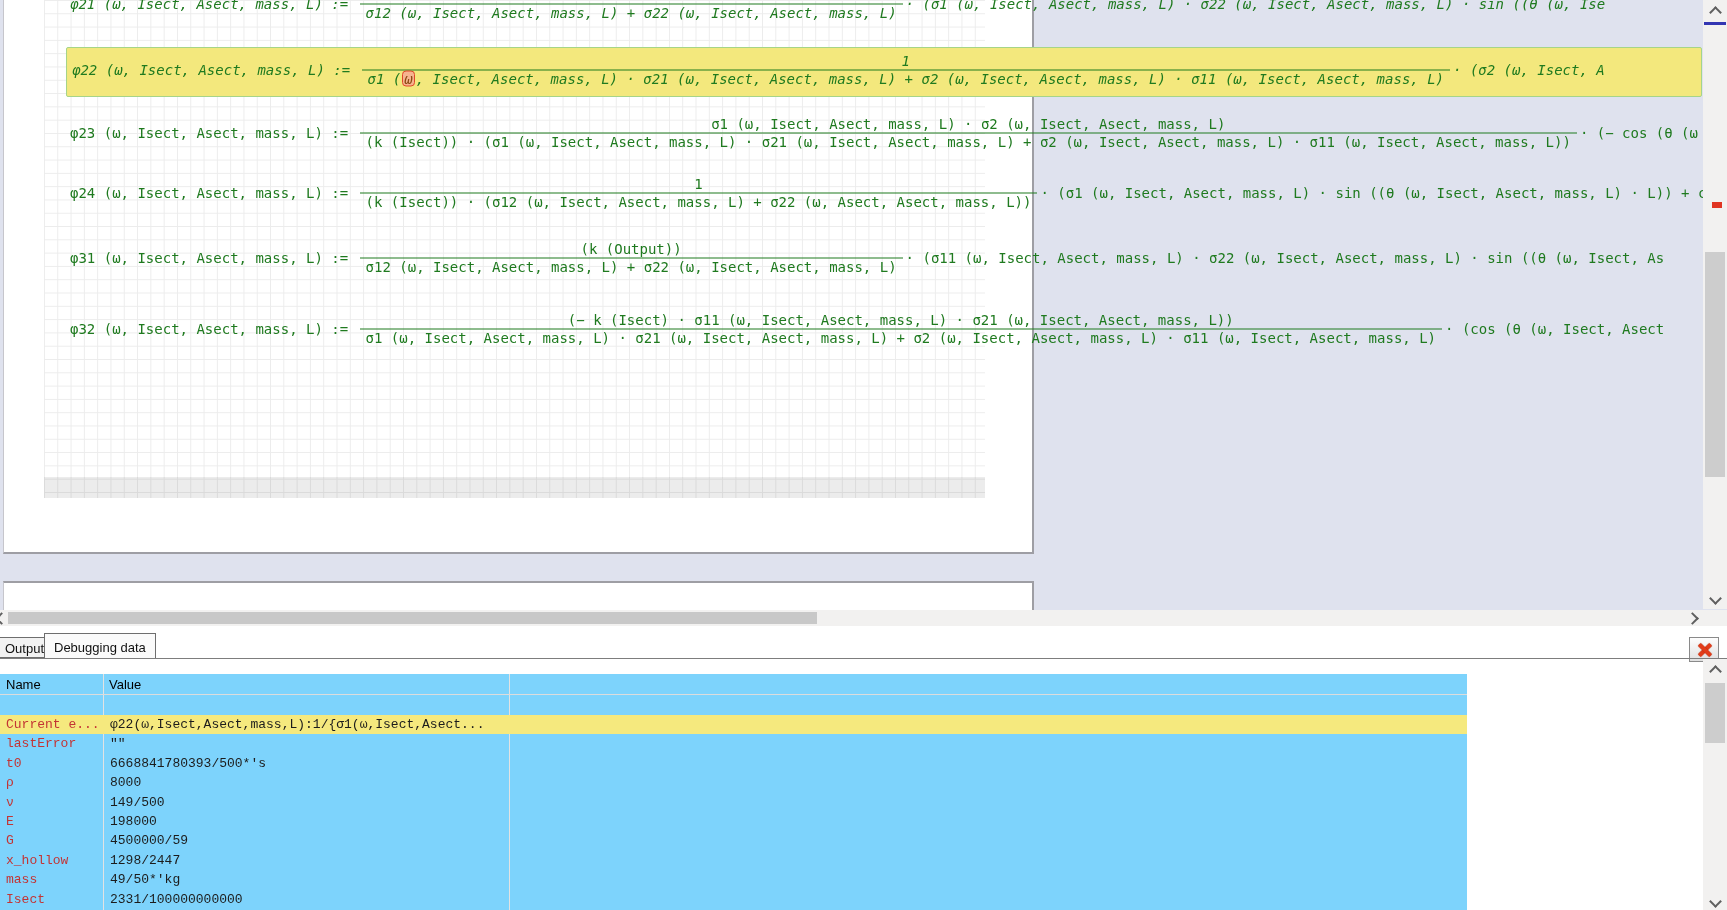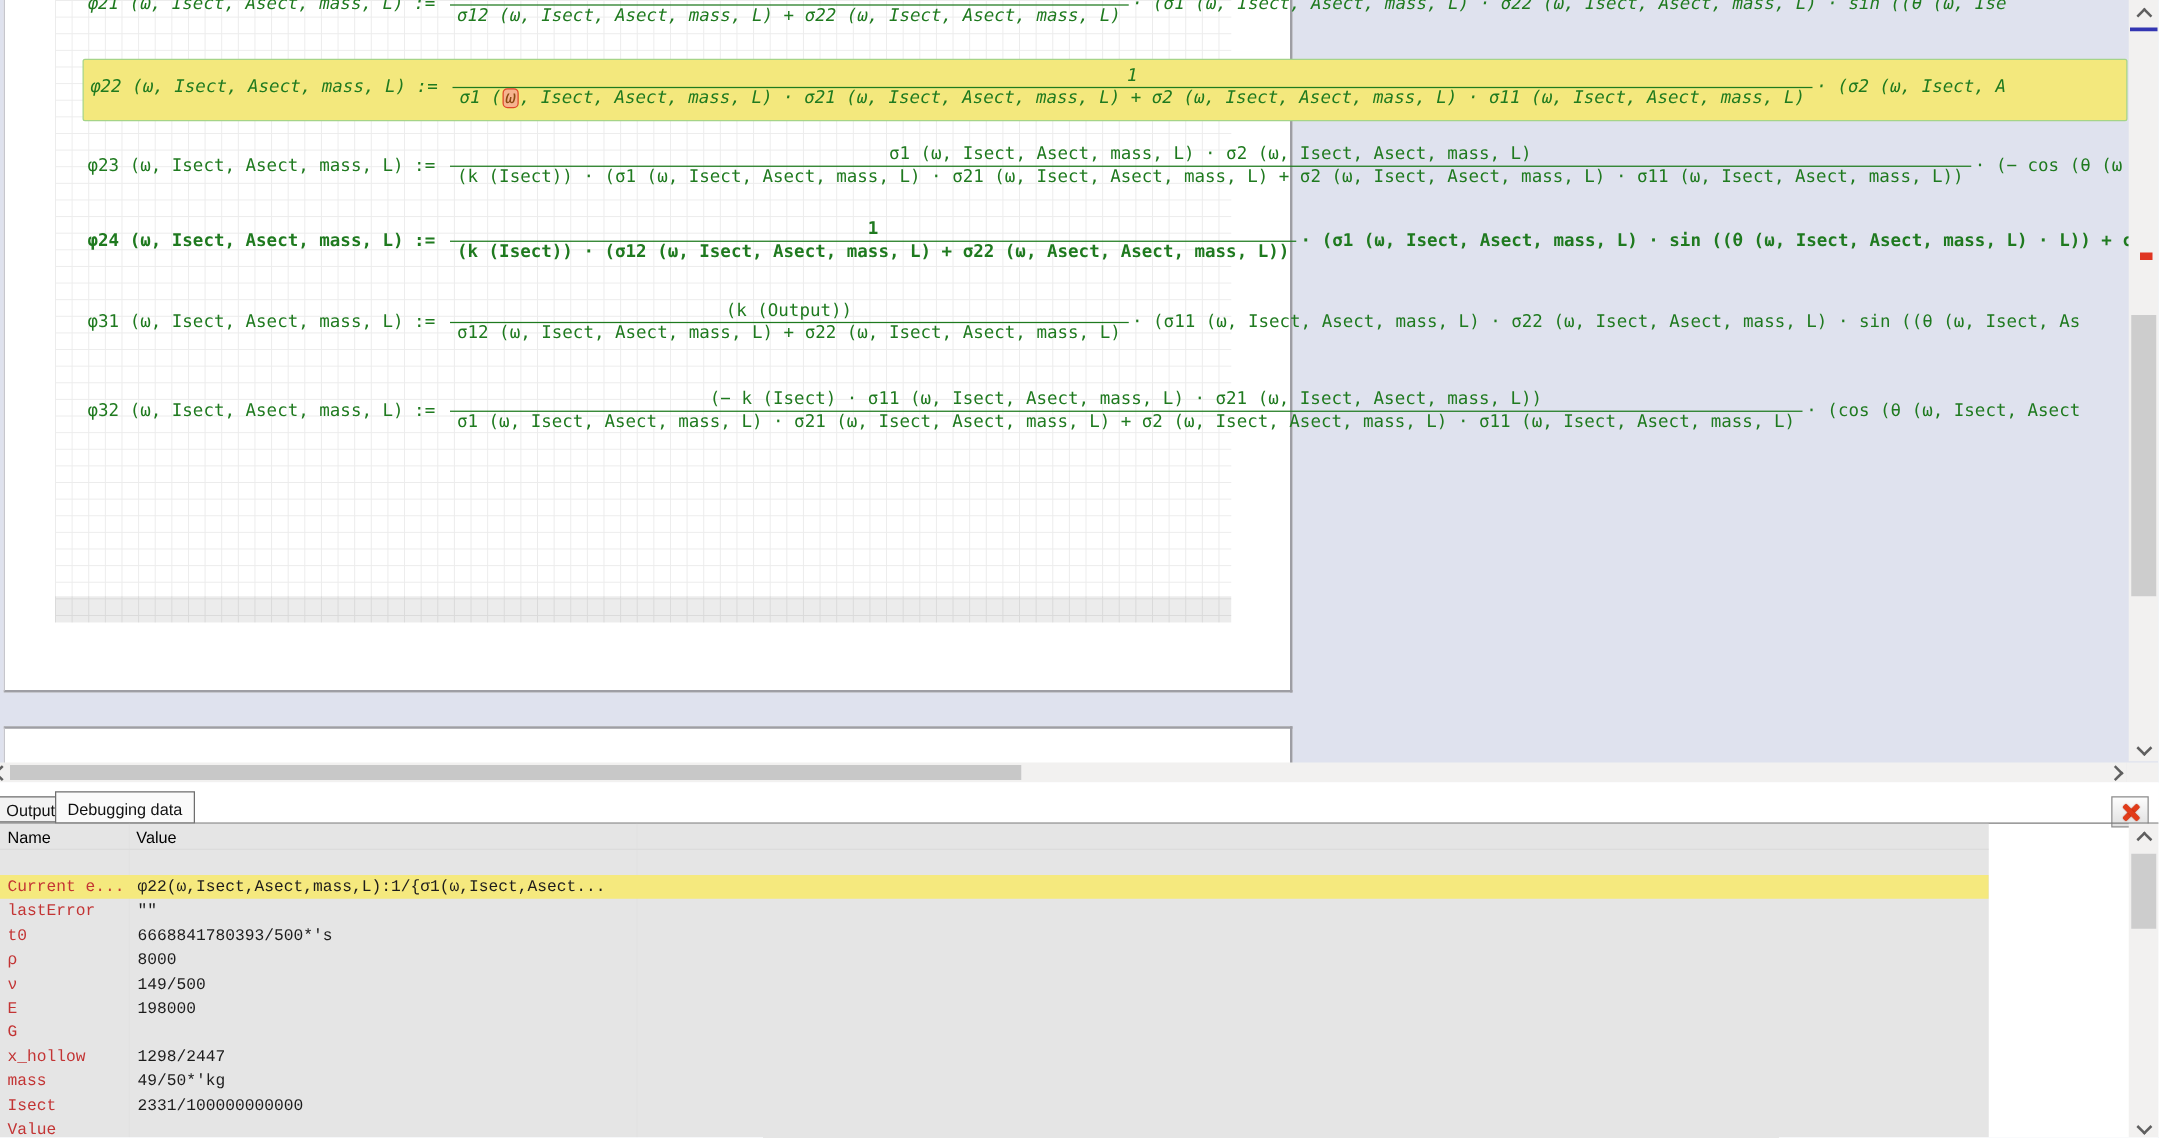--- a/index.html
+++ b/index.html
@@ -54,21 +54,21 @@
        font-size:13px;color:#111;padding:3px 9px 0 9px;}
   .tab.inactive{left:-5px;top:11px;height:21px;}
   .tab.active{left:44px;top:7px;height:26px;background:#fafafa;padding-top:6px;}
   .closebtn{position:absolute;left:1689px;top:11px;width:30px;height:25px;box-sizing:border-box;
             border:1px solid #8a8a8a;background:linear-gradient(#fdfdfd,#e0e0e0);}
   .xbar{position:absolute;left:13px;top:4px;width:4px;height:16px;background:#e23c1a;
         border-radius:1px;box-shadow:0 0 1px #a02000;}
   .xbar.a{transform:rotate(45deg);}
   .xbar.b{transform:rotate(-45deg);}
 
-  .table{position:absolute;left:0;top:33px;width:1591px;bottom:0;background:#e5e5e5;overflow:hidden;}
+  .table{position:absolute;left:0;top:48px;width:1467px;bottom:0;background:#7dd3fc;overflow:hidden;}
   .vline{position:absolute;top:0;bottom:0;width:1px;background:#e2e2e2;}
   .thead{position:relative;display:grid;grid-template-columns:103px 406px 1fr;height:20px;
          border-bottom:1px solid #dcdcdc;font-size:13px;color:#000;align-items:center;}
   .thead div{padding-left:6px;}
   .trows{position:relative;margin-top:20px;}
   .trow{display:grid;grid-template-columns:103px 406px 1fr;height:19.4px;align-items:center;
         font:13px/19.4px "Liberation Mono","DejaVu Sans Mono",monospace;white-space:pre;}
   .trow.hl{background:#f5e97e;}
   .tname{color:#c33434;padding-left:6px;overflow:hidden;}
   .tval{color:#1c1c1c;padding-left:7px;overflow:hidden;}
@@ -85,21 +85,21 @@
     <div class="grid"></div>
     <div class="band"></div>
     <div class="page2"></div>
 
     <div class="flayer">
       <div class="hl-row"></div>
 
     <div class="frow it" style="left: 70px; top: 4px;"><span>φ21 (ω, Isect, Asect, mass, L) := </span><span class="frac"><span class="num"></span><span class="den">σ12 (ω, Isect, Asect, mass, L) + σ22 (ω, Isect, Asect, mass, L)</span></span><span>· (σ1 (ω, Isect, Asect, mass, L) · σ22 (ω, Isect, Asect, mass, L) · sin ((θ (ω, Ise</span></div>
         <div class="frow it" style="left: 72px; top: 70px;"><span>φ22 (ω, Isect, Asect, mass, L) := </span><span class="frac"><span class="num">1</span><span class="den">σ1 (<span class="tok">ω</span>, Isect, Asect, mass, L) · σ21 (ω, Isect, Asect, mass, L) + σ2 (ω, Isect, Asect, mass, L) · σ11 (ω, Isect, Asect, mass, L)</span></span><span>· (σ2 (ω, Isect, A</span></div>
         <div class="frow" style="left: 70px; top: 133px;"><span>φ23 (ω, Isect, Asect, mass, L) := </span><span class="frac"><span class="num">σ1 (ω, Isect, Asect, mass, L) · σ2 (ω, Isect, Asect, mass, L)</span><span class="den">(k (Isect)) · (σ1 (ω, Isect, Asect, mass, L) · σ21 (ω, Isect, Asect, mass, L) + σ2 (ω, Isect, Asect, mass, L) · σ11 (ω, Isect, Asect, mass, L))</span></span><span>· (− cos (θ (ω</span></div>
-        <div class="frow" style="left: 70px; top: 193px; font-weight: bold;"><span>φ24 (ω, Isect, Asect, mass, L) := </span><span class="frac"><span class="num">1</span><span class="den">(k (Isect)) · (σ12 (ω, Isect, Asect, mass, L) + σ22 (ω, Asect, Asect, mass, L))</span></span><span>· (σ1 (ω, Isect, Asect, mass, L) · sin ((θ (ω, Isect, Asect, mass, L) · L)) + c</span></div>
+        <div class="frow" style="left: 70px; top: 193px;"><span>φ24 (ω, Isect, Asect, mass, L) := </span><span class="frac"><span class="num">1</span><span class="den">(k (Isect)) · (σ12 (ω, Isect, Asect, mass, L) + σ22 (ω, Asect, Asect, mass, L))</span></span><span>· (σ1 (ω, Isect, Asect, mass, L) · sin ((θ (ω, Isect, Asect, mass, L) · L)) + c</span></div>
         <div class="frow" style="left: 70px; top: 258px;"><span>φ31 (ω, Isect, Asect, mass, L) := </span><span class="frac"><span class="num">(k (Output))</span><span class="den">σ12 (ω, Isect, Asect, mass, L) + σ22 (ω, Isect, Asect, mass, L)</span></span><span>· (σ11 (ω, Isect, Asect, mass, L) · σ22 (ω, Isect, Asect, mass, L) · sin ((θ (ω, Isect, As</span></div>
         <div class="frow" style="left: 70px; top: 329px;"><span>φ32 (ω, Isect, Asect, mass, L) := </span><span class="frac"><span class="num">(− k (Isect) · σ11 (ω, Isect, Asect, mass, L) · σ21 (ω, Isect, Asect, mass, L))</span><span class="den">σ1 (ω, Isect, Asect, mass, L) · σ21 (ω, Isect, Asect, mass, L) + σ2 (ω, Isect, Asect, mass, L) · σ11 (ω, Isect, Asect, mass, L)</span></span><span>· (cos (θ (ω, Isect, Asect</span></div>
       </div>
 
     <div class="vsb">
       <span class="chev up" style="left:8px;top:8px;"></span>
       <span class="navy"></span>
       <span class="redmark"></span>
       <span class="thumb"></span>
       <span class="chev down" style="left:8px;top:594px;"></span>
@@ -133,21 +133,21 @@
         <div></div>
       </div>
       <div class="trows">
 
       <div class="trow hl"><div class="tname">Current e...</div><div class="tval">φ22(ω,Isect,Asect,mass,L):1/{σ1(ω,Isect,Asect...</div><div></div></div>
           <div class="trow"><div class="tname">lastError</div><div class="tval">""</div><div></div></div>
           <div class="trow"><div class="tname">t0</div><div class="tval">6668841780393/500*'s</div><div></div></div>
           <div class="trow"><div class="tname">ρ</div><div class="tval">8000</div><div></div></div>
           <div class="trow"><div class="tname">ν</div><div class="tval">149/500</div><div></div></div>
           <div class="trow"><div class="tname">E</div><div class="tval">198000</div><div></div></div>
-          <div class="trow"><div class="tname">G</div><div></div></div>
+          <div class="trow"><div class="tname">G</div><div class="tval">4500000/59</div><div></div></div>
           <div class="trow"><div class="tname">x_hollow</div><div class="tval">1298/2447</div><div></div></div>
           <div class="trow"><div class="tname">mass</div><div class="tval">49/50*'kg</div><div></div></div>
           <div class="trow"><div class="tname">Isect</div><div class="tval">2331/100000000000</div><div></div></div>
           <div class="trow"><div class="tname">Value</div><div></div></div>
         </div>
     </div>
 
     <div class="dvsb">
       <span class="chev up" style="left:8px;top:8px;"></span>
       <span class="thumb"></span>

